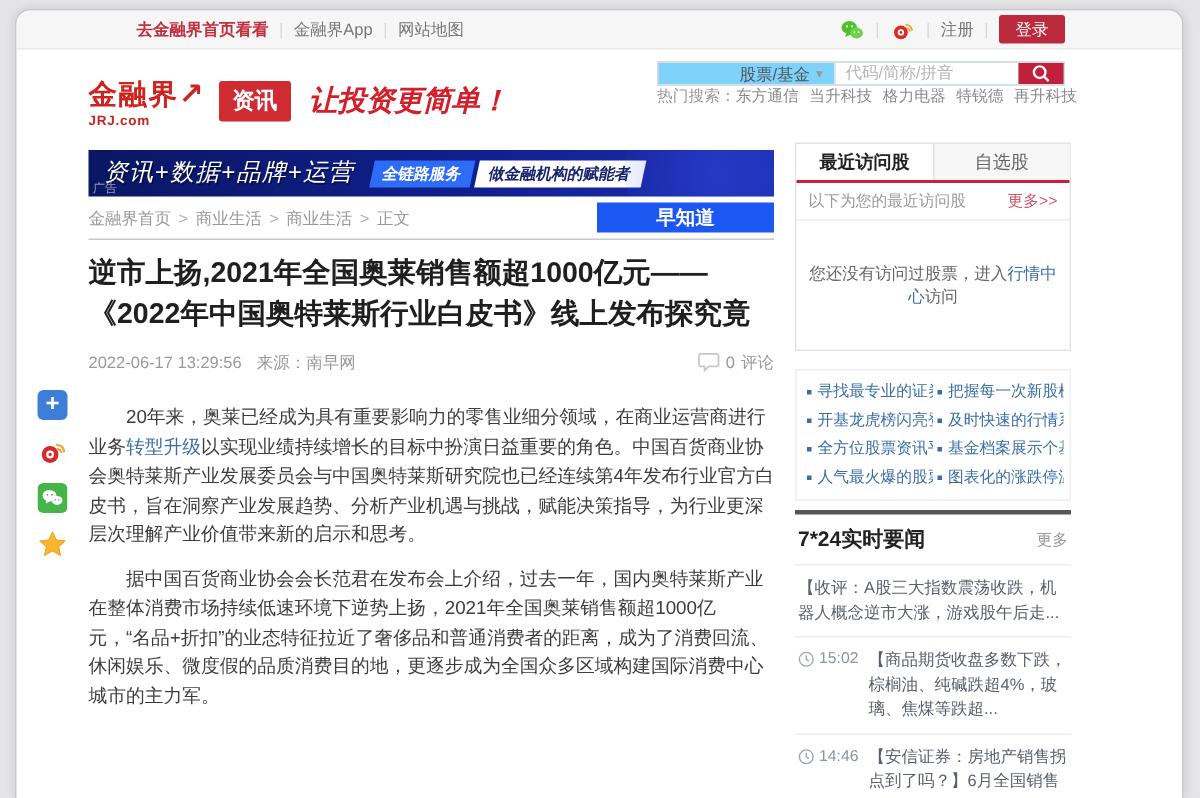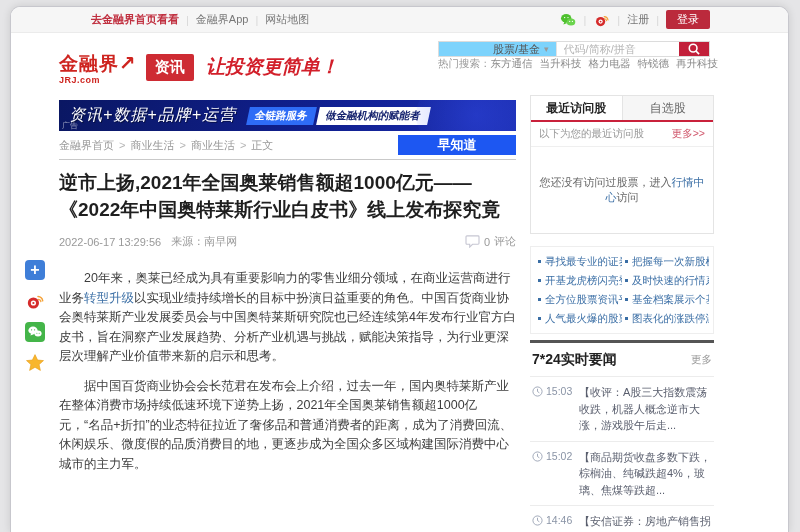--- a/index.html
+++ b/index.html
@@ -278,27 +278,20 @@
             </a>
         </div>
 
         <div class="news-box">
           <div class="news-head">
             <span class="news-title">7*24实时要闻</span>
             <span class="news-more">更多</span>
           </div>
 
           <div class="news-item">
-            <span class="ni-time">
-              <svg width="11" height="11" viewBox="0 0 12 12">
-                  <circle cx="6" cy="6" r="5" fill="none" stroke="#9aa3b5" stroke-width="1"></circle>
-                  <path d="M6 3v3l2 1.4" fill="none" stroke="#9aa3b5" stroke-width="1"></path>
-                </svg>
-              <span>15:03</span>
-            </span>
             <span class="ni-text">【收评：A股三大指数震荡收跌，机器人概念逆市大涨，游戏股午后走...</span>
           </div>
 
           <div class="news-item">
             <span class="ni-time">
               <svg width="11" height="11" viewBox="0 0 12 12">
                   <circle cx="6" cy="6" r="5" fill="none" stroke="#9aa3b5" stroke-width="1"></circle>
                   <path d="M6 3v3l2 1.4" fill="none" stroke="#9aa3b5" stroke-width="1"></path>
                 </svg>
               <span>15:02</span>

